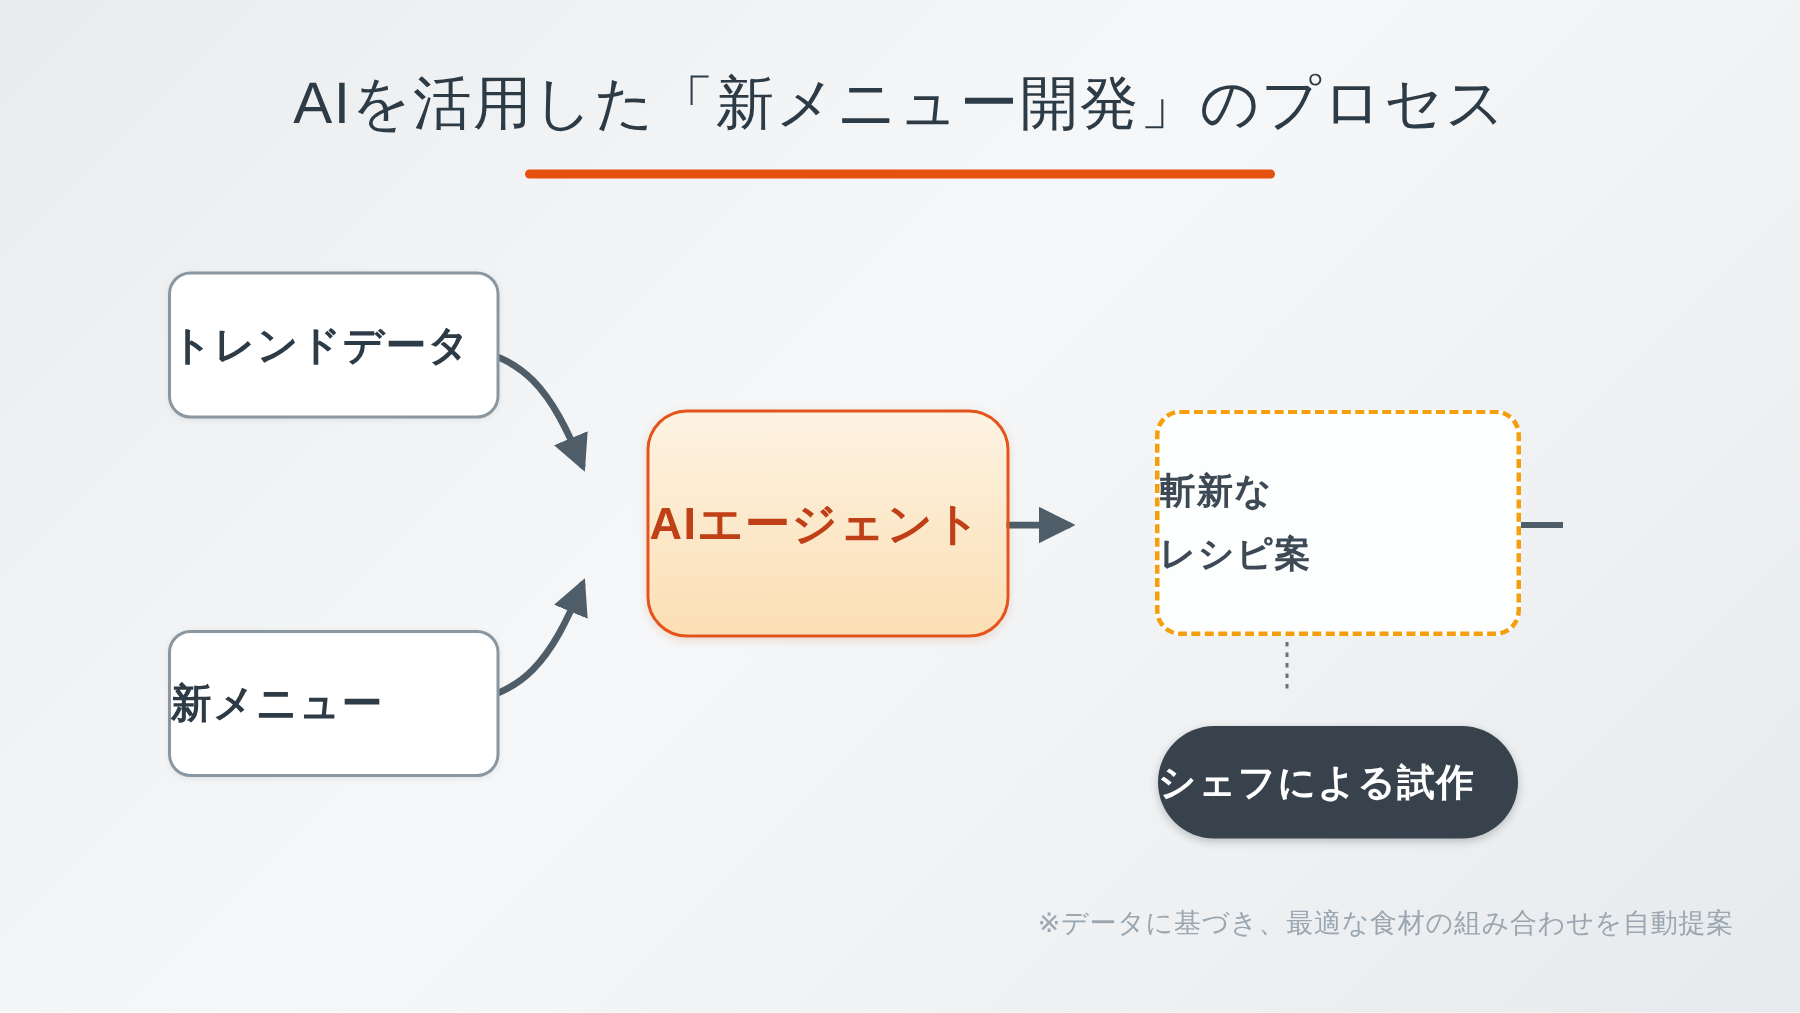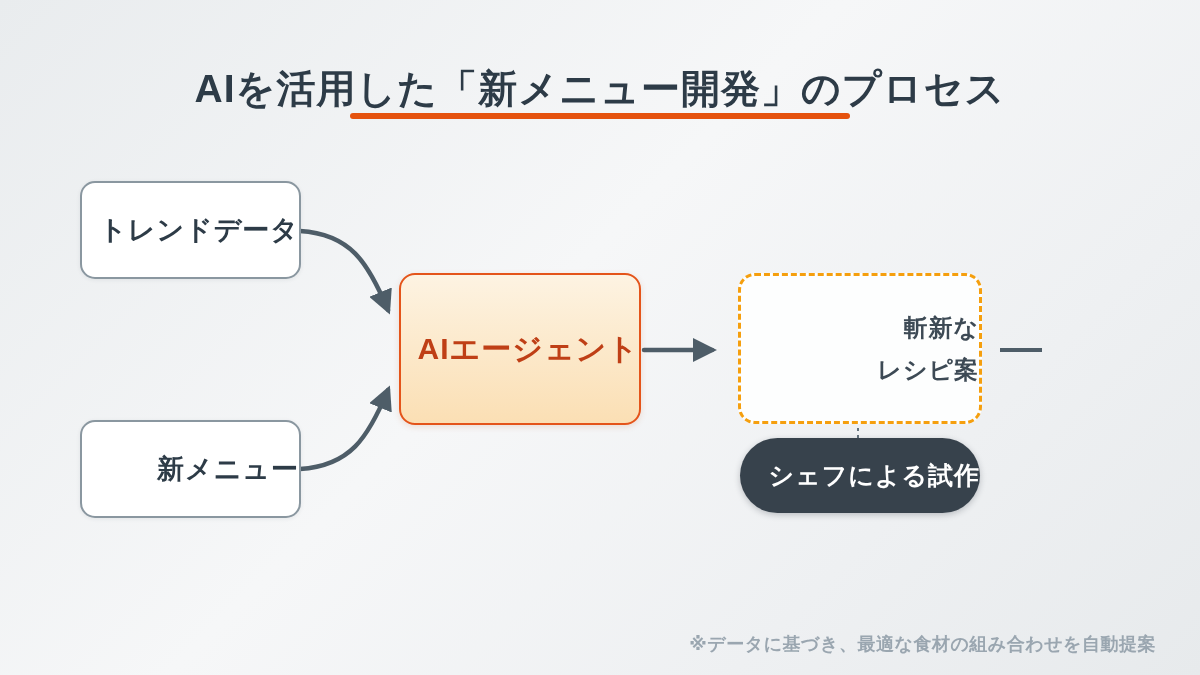--- a/index.html
+++ b/index.html
@@ -10,26 +10,26 @@
   .canvas {
     position: relative;
     width: 1200px;
     height: 675px;
     overflow: hidden;
     background: linear-gradient(135deg, #e9ecee 0%, #f6f7f8 45%, #eef0f2 75%, #e7eaec 100%);
   }
   
   .title {
     position: absolute;
-    top: 62px;
+    top: 42px;
     left: 0;
     width: 100%;
     text-align: center;
     font-size: 39px;
-    font-weight: 700;
+    font-weight: 400;
     letter-spacing: 1px;
     color: var(--dark-slate);
   }
   .title-underline {
     position: absolute;
     top: 113px;
     left: 50%;
     transform: translateX(-50%);
     width: 500px;
     height: 6px;
@@ -59,24 +59,25 @@
   .dotted-line {
     stroke: var(--dotted-gray);
     stroke-width: 2;
     stroke-dasharray: 3 4;
   }
   
   .node {
     position: absolute;
     display: flex;
     flex-direction: column;
-    align-items: flex-end;
+    align-items: flex-start;
     justify-content: center;
     text-align: center;
     box-sizing: border-box;
+    margin-left: 32px;
   }
   .input-box {
     width: 221px;
     height: 98px;
     background: #ffffff;
     border: 2px solid var(--node-border);
     border-radius: 15px;
     font-size: 27px;
     font-weight: 800;
     letter-spacing: 1px;
@@ -85,21 +86,21 @@
   }
   .box-trend { left: 80px; top: 181px; }
   .box-inventory { left: 80px; top: 420px; }
   .ai-box {
     left: 399px;
     top: 273px;
     width: 242px;
     height: 152px;
     background: linear-gradient(180deg, var(--ai-box-fill-top) 0%, var(--ai-box-fill-bottom) 100%);
     border: 2.5px solid var(--ai-box-border);
-    border-radius: 16px;
+    border-radius: 27px;
     font-size: 30px;
     font-weight: 800;
     letter-spacing: 1px;
     color: var(--ai-box-text);
     box-shadow: 0 2px 6px rgba(190,80,20,0.15);
   }
   .recipe-box {
     left: 738px;
     top: 273px;
     width: 244px;
@@ -108,21 +109,21 @@
     border: 3px dashed var(--dashed-border);
     border-radius: 17px;
     font-size: 24px;
     font-weight: 700;
     letter-spacing: 1px;
     color: #3d4a55;
     line-height: 1.75;
   }
   .chef-pill {
     left: 740px;
-    top: 438px;
+    top: 484px;
     width: 240px;
     height: 75px;
     background: var(--pill-bg);
     border-radius: 38px;
     font-size: 25px;
     font-weight: 800;
     letter-spacing: 1px;
     color: var(--pill-text);
     box-shadow: 0 2px 6px rgba(30,40,50,0.25);
   }
@@ -135,24 +136,24 @@
     border: 4px solid var(--success-green);
     border-radius: 50%;
     font-size: 20px;
     font-weight: 800;
     color: var(--success-green);
     line-height: 1.55;
   }
   
   .footnote {
     position: absolute;
-    top: 632px;
+    top: 603px;
     right: 44px;
     font-size: 18px;
-    font-weight: 700;
+    font-weight: 400;
     letter-spacing: 0.5px;
     color: var(--footnote-gray);
   }
 </style>
 </head>
 <body>
 
 <div class="canvas">
 
   <div class="title">AIを活用した「新メニュー開発」のプロセス</div>

